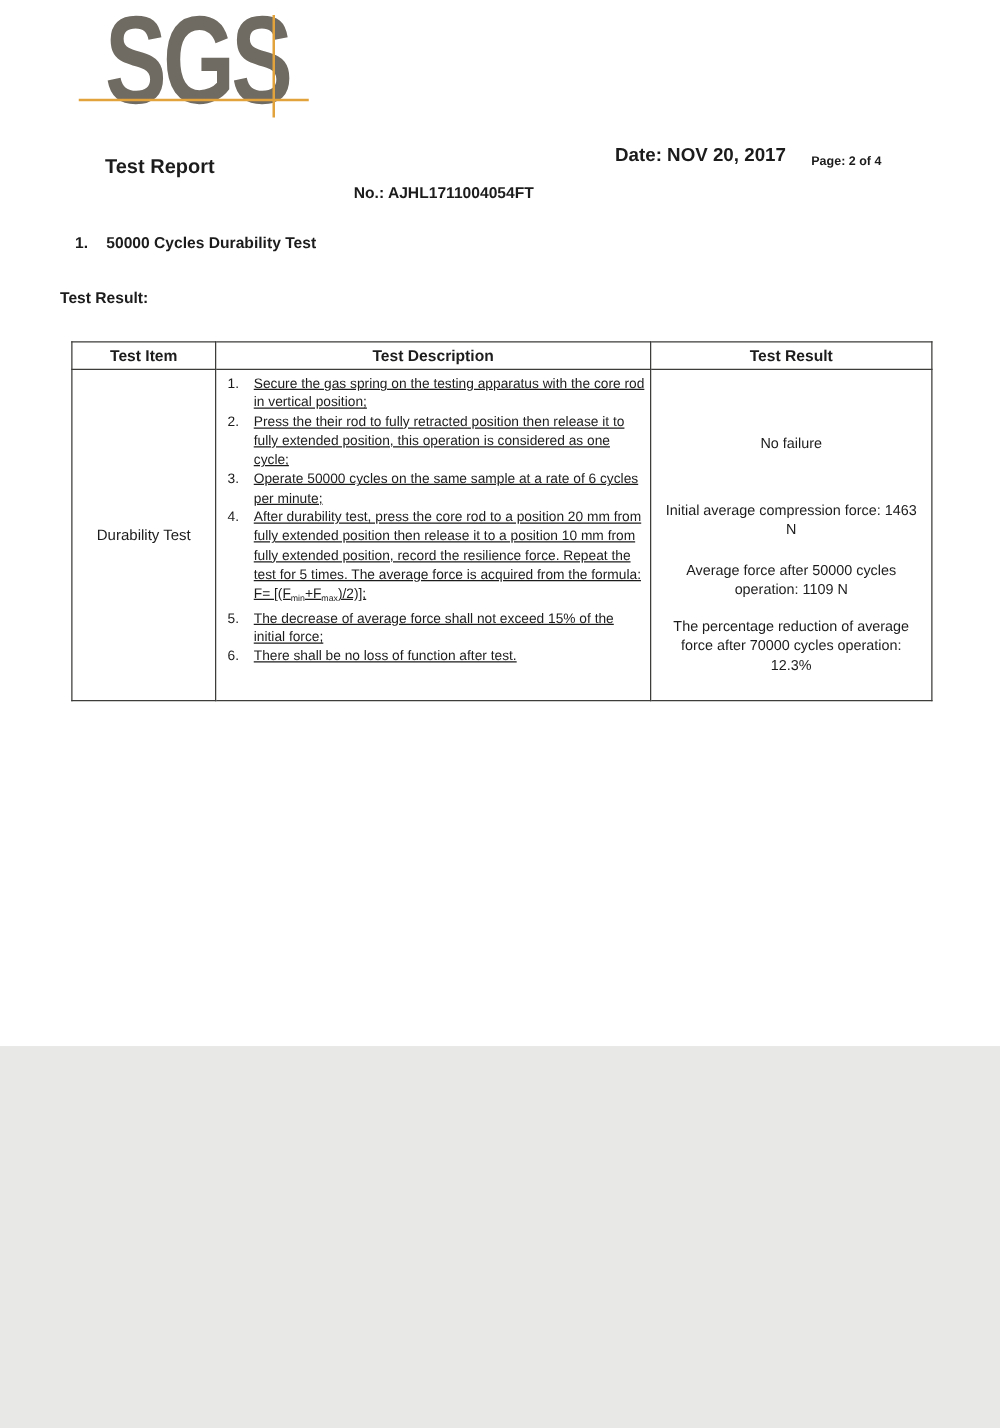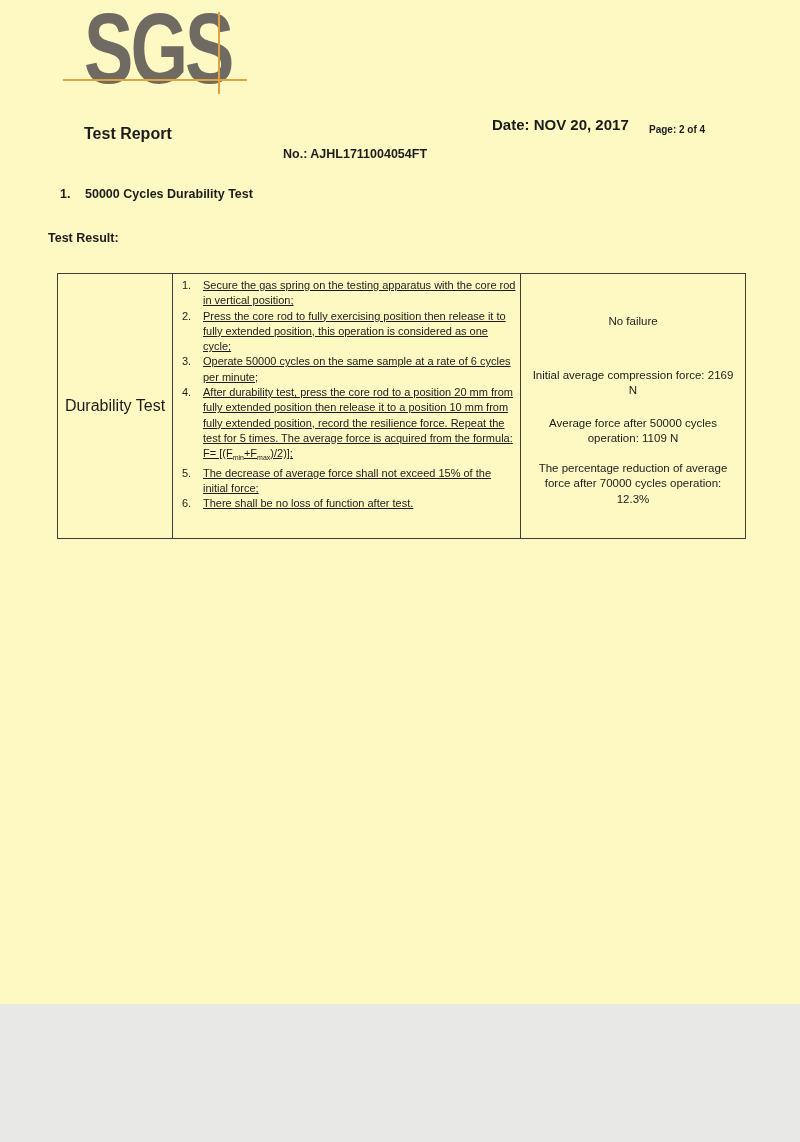--- a/index.html
+++ b/index.html
@@ -1,18 +1,18 @@
 <!DOCTYPE html>
 <html><head>
 <meta charset="utf-8">
 <style>
   html,body{margin:0;padding:0;background:#e8e8e6;}
   .page{
-    position:relative;width:800px;height:1004px;margin:0 auto;
-    background:#fef9c3;overflow:hidden;
+    position:relative;width:800px;height:837px;margin:0 auto;
+    background:#ffffff;overflow:hidden;
     font-family:"Liberation Sans",sans-serif;color:#1c1c1c;
   }
   
   .logo-text{
     position:absolute;left:84px;top:0px;
     font-size:100px;line-height:96px;font-weight:bold;
     color:#6f6a62;letter-spacing:-4px;
     transform:scaleX(0.74);transform-origin:left top;
   }
   .xline{position:absolute;background:#e2a23c;}
@@ -29,28 +29,28 @@
   .section-heading .num{width:25px;}
   .tr-label{position:absolute;left:48px;top:231px;font-size:12.5px;font-weight:bold;}
   
   table.results{
     position:absolute;left:57px;top:273px;width:688px;
     border-collapse:collapse;table-layout:fixed;
   }
   table.results th,table.results td{border:1.5px solid #3d3d3b;}
   table.results th{height:21px;font-size:12.5px;font-weight:bold;text-align:center;padding:0;}
   col.c1{width:115px;} col.c2{width:348px;} col.c3{width:225px;}
-  td.item-cell{height:262px;text-align:center;vertical-align:middle;font-size:16px;}
+  td.item-cell{height:262px;text-align:center;vertical-align:middle;font-size:12px;}
   td.desc-cell{vertical-align:top;padding:4px 2px 0 0;}
   .d-item{display:flex;font-size:11px;line-height:15.3px;}
   .d-num{flex:0 0 30px;box-sizing:border-box;padding-left:9px;}
   .d-text{flex:1;padding-right:2px;text-decoration:underline;}
   .frm sub{font-size:7px;}
   td.result-cell{vertical-align:top;text-align:center;font-size:11.5px;line-height:15.5px;padding-top:40px;}
-  .r-block{margin:0 6px;}
+  .r-block{margin:12px 6px;}
   .r-0{margin-bottom:38px;}
   .r-1{margin-bottom:17px;}
   .r-2{margin-bottom:14px;}
   
   .seal{position:absolute;left:124px;top:1008px;width:112px;height:112px;opacity:0.88;}
   .company-l1{position:absolute;left:118px;top:1085px;font-size:7px;color:#8f8d88;white-space:nowrap;}
   .company-l2{position:absolute;left:118px;top:1097px;font-size:7px;color:#8f8d88;white-space:nowrap;}
   .legal{position:absolute;left:223px;top:1017px;width:422px;}
   .legal div{font-size:5.6px;line-height:6.9px;color:#5a5a58;font-weight:bold;white-space:nowrap;}
   .legal div.attn{color:#d2552a;}
@@ -81,30 +81,35 @@
   </div>
   <div class="tr-label">Test Result:</div>
 
   <table class="results">
     <colgroup>
         <col class="c1">
         <col class="c2">
         <col class="c3">
       </colgroup>
     <tbody>
+        <tr>
+      <th>Test Item</th>
+      <th>Test Description</th>
+      <th>Test Result</th>
+    </tr>
     <tr>
       <td class="item-cell">Durability Test</td>
       <td class="desc-cell">
         <div class="d-item">
           <span class="d-num">1.</span>
           <span class="d-text">Secure the gas spring on the testing apparatus with the core rod in vertical position;</span>
         </div>
         <div class="d-item">
           <span class="d-num">2.</span>
-          <span class="d-text">Press the core rod to fully exercising position then release it to fully extended position, this operation is considered as one cycle;</span>
+          <span class="d-text">Press the their rod to fully retracted position then release it to fully extended position, this operation is considered as one cycle;</span>
         </div>
         <div class="d-item">
           <span class="d-num">3.</span>
           <span class="d-text">Operate 50000 cycles on the same sample at a rate of 6 cycles per minute;</span>
         </div>
         <div class="d-item">
           <span class="d-num">4.</span>
           <span class="d-text">
             <span>After durability test, press the core rod to a position 20 mm from fully extended position then release it to a position 10 mm from fully extended position, record the resilience force. Repeat the test for 5 times. The average force is acquired from the formula:</span><br>
             <span class="frm"><span>F= [(F</span><sub>min</sub><span>+F</span><sub>max</sub><span>)/2)];</span></span>
@@ -114,21 +119,21 @@
           <span class="d-num">5.</span>
           <span class="d-text">The decrease of average force shall not exceed 15% of the initial force;</span>
         </div>
         <div class="d-item">
           <span class="d-num">6.</span>
           <span class="d-text">There shall be no loss of function after test.</span>
         </div>
       </td>
       <td class="result-cell">
         <div class="r-block r-0">No failure</div>
-        <div class="r-block r-1">Initial average compression force: 2169 N</div>
+        <div class="r-block r-1">Initial average compression force: 1463 N</div>
         <div class="r-block r-2">Average force after 50000 cycles operation: 1109 N</div>
         <div class="r-block r-3">The percentage reduction of average force after 70000 cycles operation: 12.3%</div>
       </td>
     </tr>
   </tbody>
     </table>
 
   <svg class="seal" viewBox="0 0 110 110">
     <circle cx="55" cy="55" r="51" fill="none" stroke="#c43a2c" stroke-width="2.4"></circle>
     <defs>

